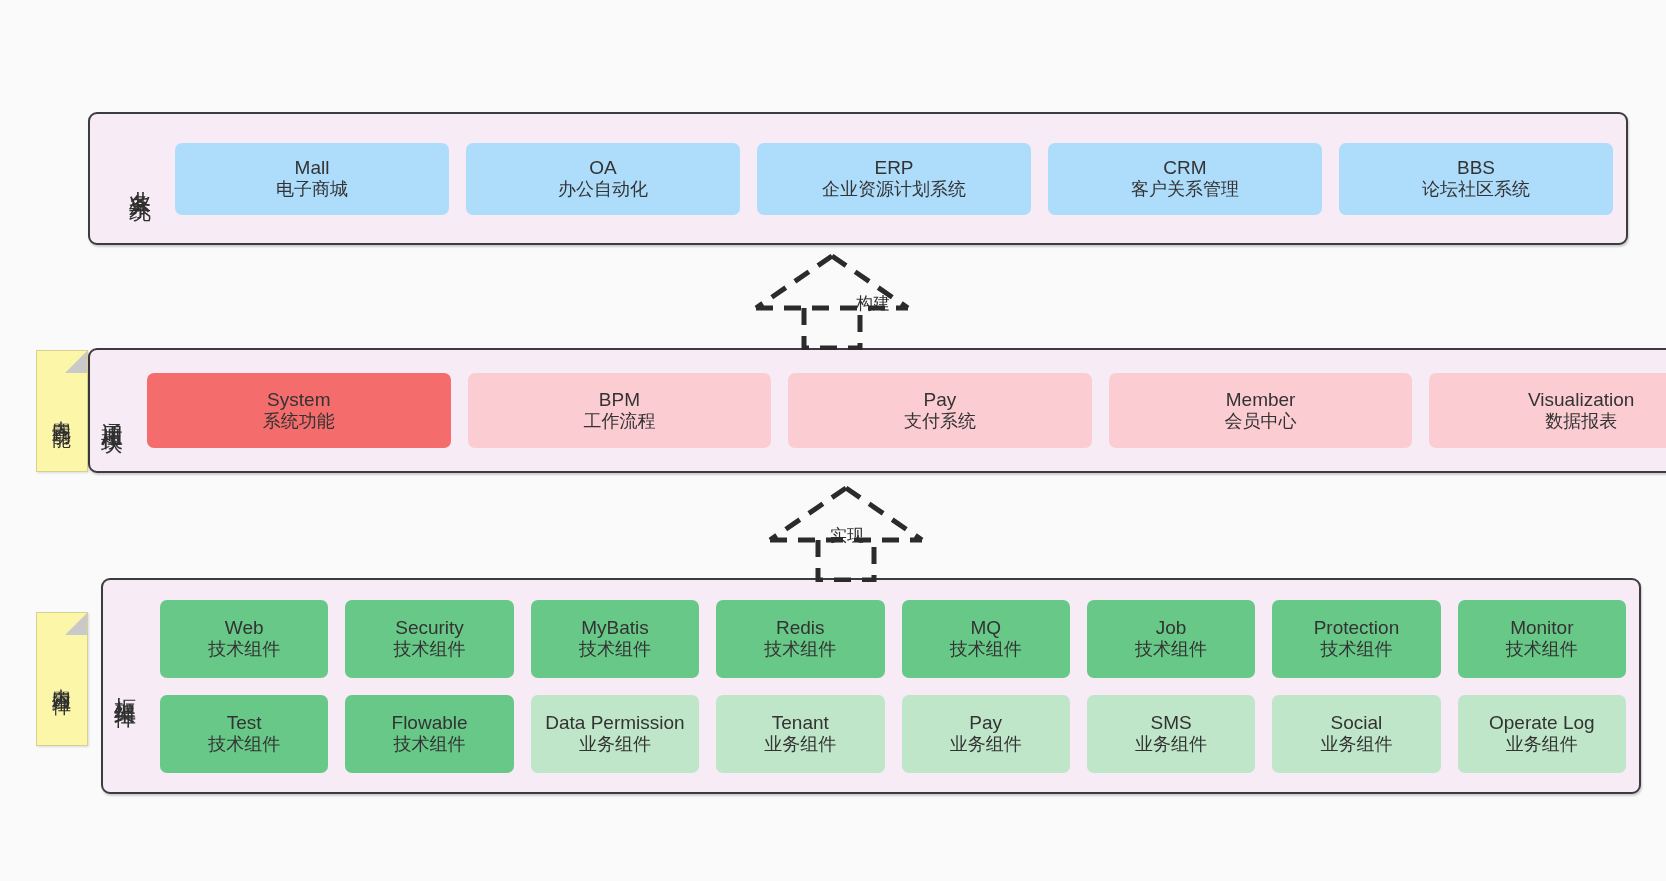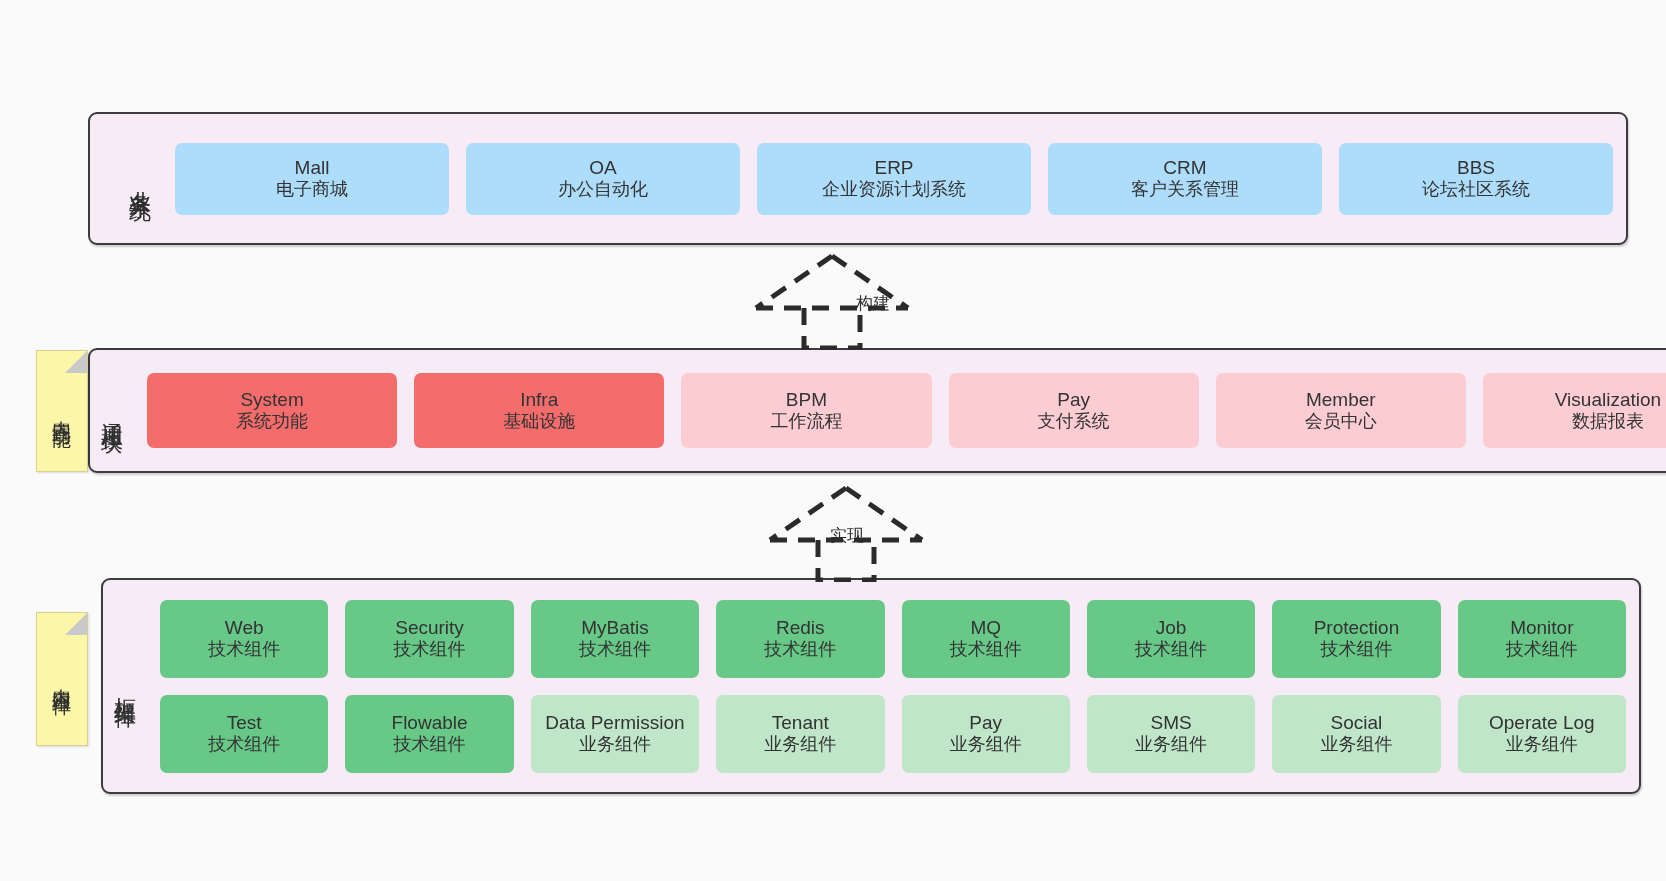--- a/index.html
+++ b/index.html
@@ -166,24 +166,20 @@
     <span>内置功能</span>
   </div>
   <div class="layer" id="layer-common">
     <div class="layer-title">通用模块</div>
     <div class="layer-body">
       <div class="row">
         <div class="card red">
           <span class="t1">System</span>
           <span class="t2">系统功能</span>
         </div>
-        <div class="card red">
-          <span class="t1">Infra</span>
-          <span class="t2">基础设施</span>
-        </div>
         <div class="card pink">
           <span class="t1">BPM</span>
           <span class="t2">工作流程</span>
         </div>
         <div class="card pink">
           <span class="t1">Pay</span>
           <span class="t2">支付系统</span>
         </div>
         <div class="card pink">
           <span class="t1">Member</span>

